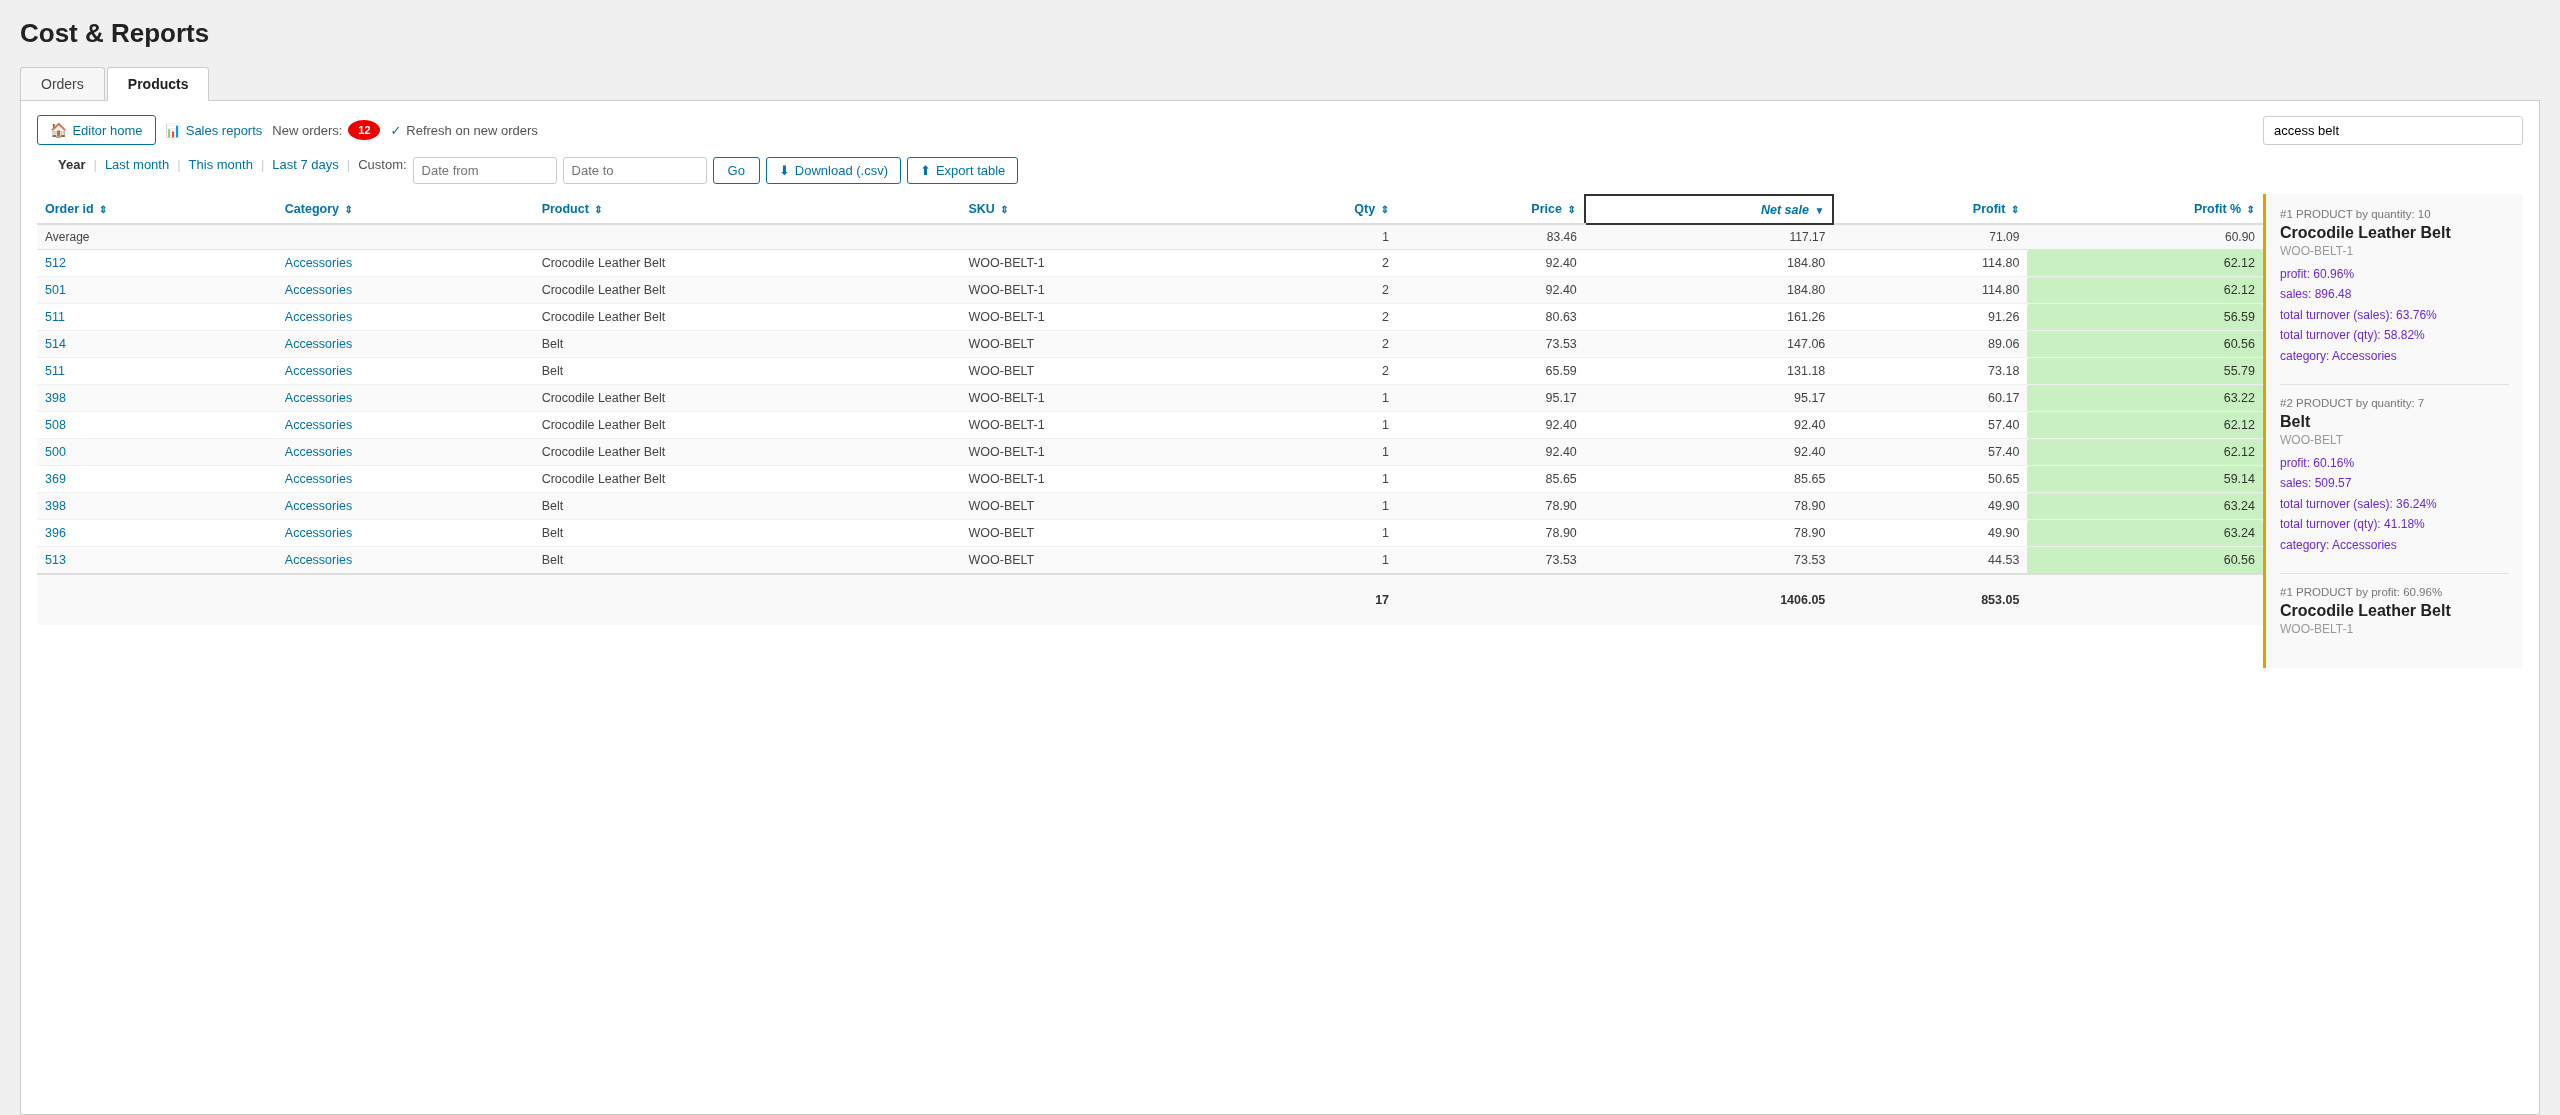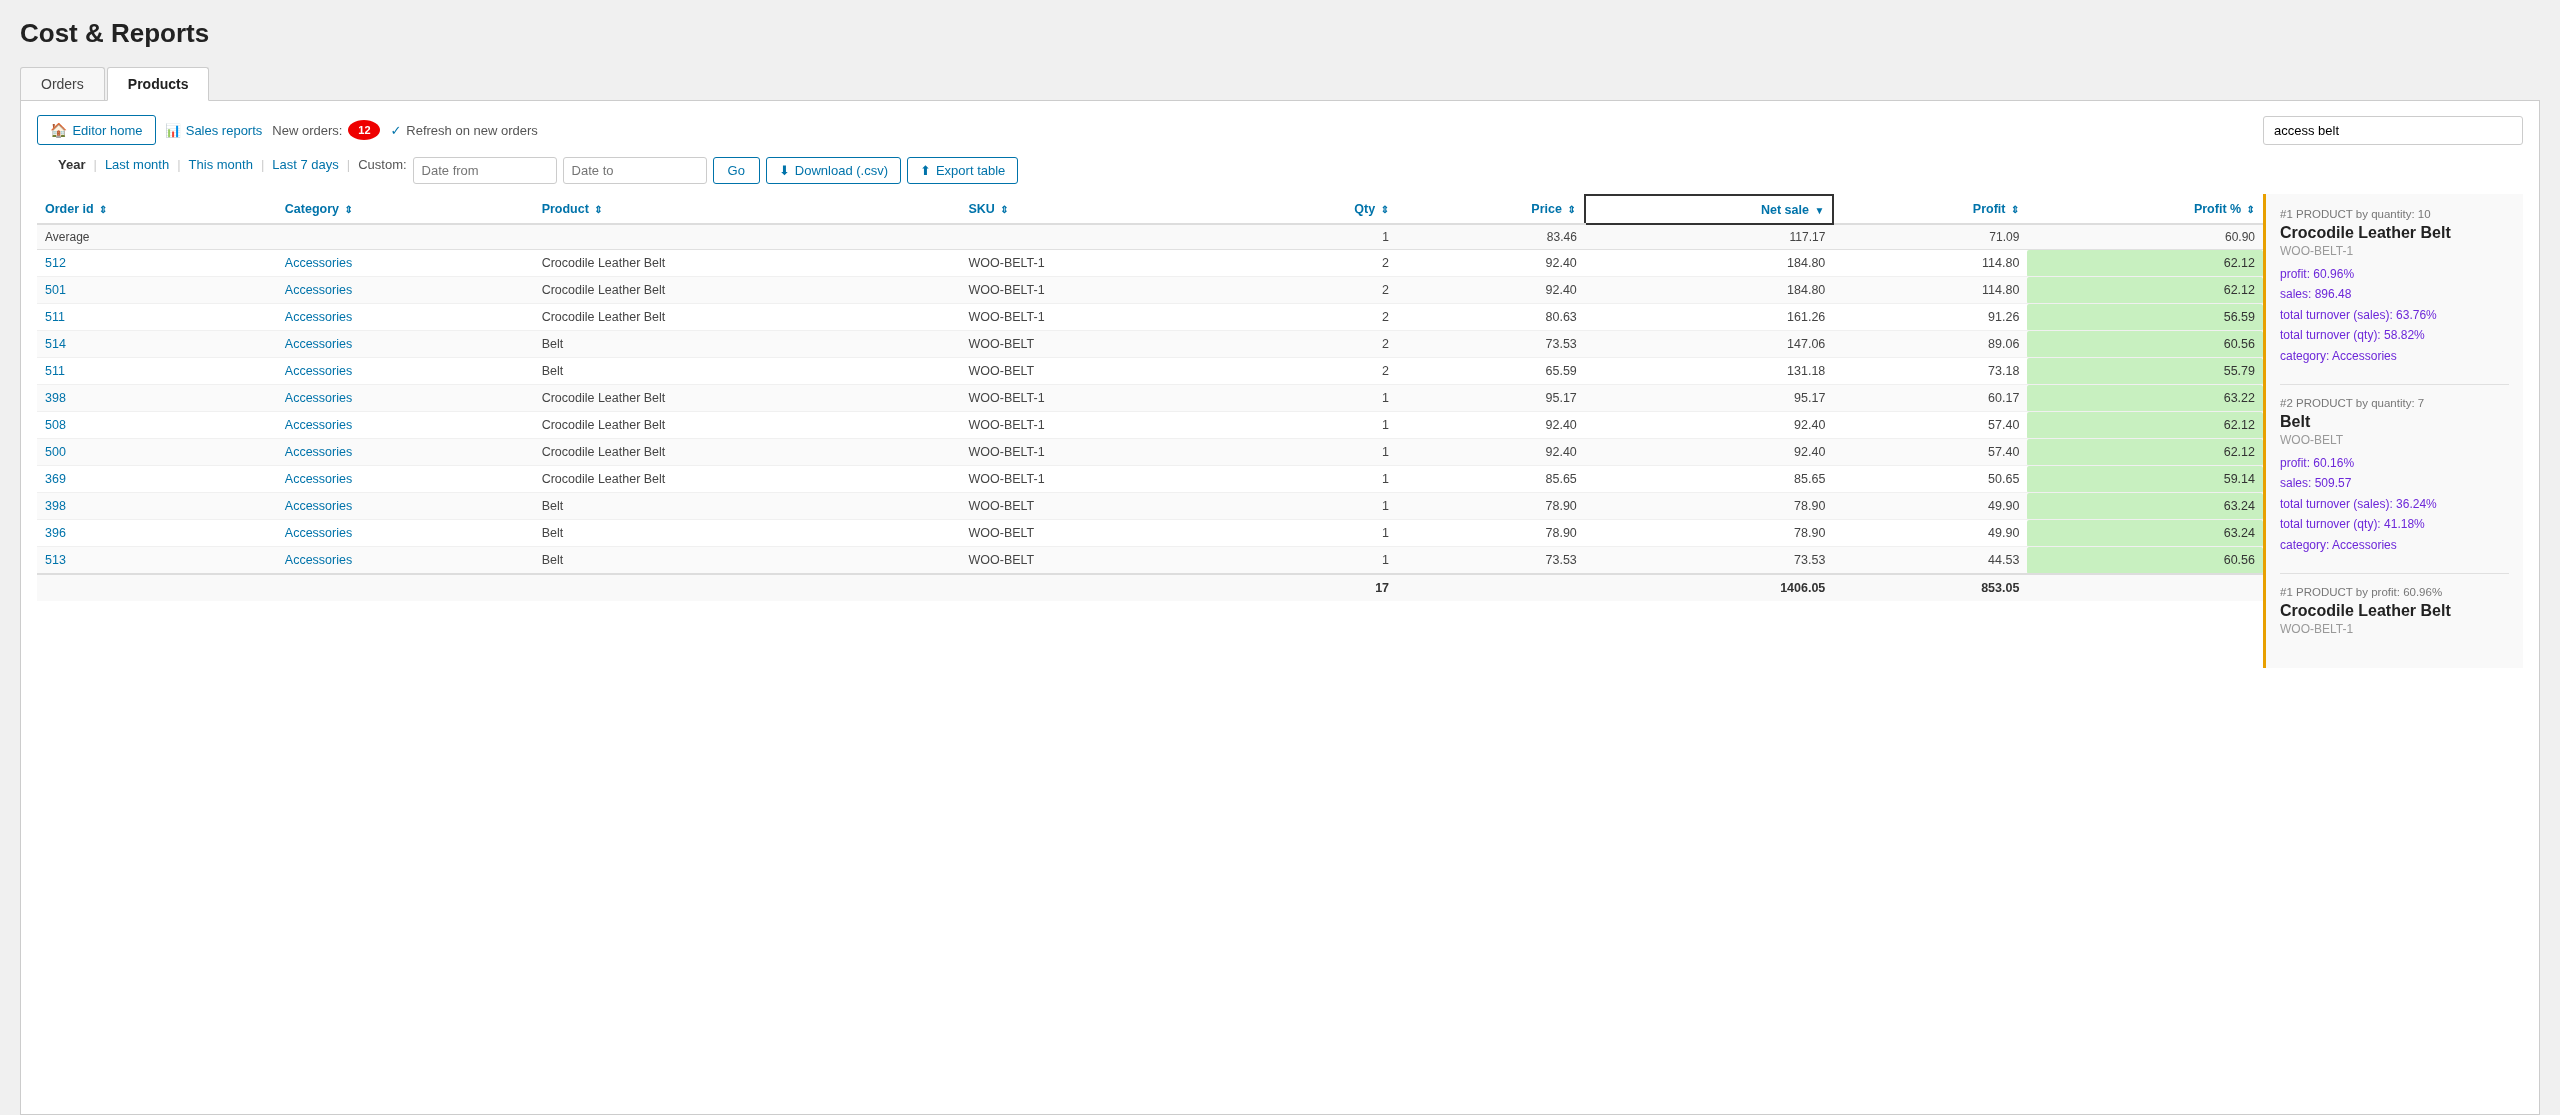--- a/index.html
+++ b/index.html
@@ -34,22 +34,22 @@
     .avg-row td { padding: 5px 8px; background: #f9f9f9; color: #444; font-size: 12px; border-bottom: 1px solid #e0e0e0; }
     thead tr th { padding: 7px 8px; color: #0073aa; font-weight: 600; border-bottom: 2px solid #ddd; text-align: left; cursor: pointer; white-space: nowrap; }
     thead tr th.right { text-align: right; }
     tbody tr td { padding: 6px 8px; border-bottom: 1px solid #f0f0f0; color: #444; vertical-align: middle; }
     tbody tr:nth-child(even) { background: #fafafa; }
     .link-blue { color: #0073aa; cursor: pointer; text-decoration: none; }
     .profit-cell { color: #444; }
     .profit-pct-cell { text-align: right; border-radius: 2px; padding: 5px 8px; }
     .profit-pct-green { background: #c8f0c0; color: #333; }
     td.right { text-align: right; }
-    .footer-row td { padding: 6px 8px; font-weight: 600; background: #f9f9f9; border-top: 2px solid #ddd; }
-    .netsale-header { border: 2px solid #333; padding: 5px 8px; }
+    .footer-row td { padding: 18px 8px; font-weight: 600; background: #f9f9f9; border-top: 2px solid #ddd; }
+    .netsale-header { border: 2px solid #333; padding: 5px 8px; font-style: italic; }
     .sort-arrow { font-size: 10px; margin-left: 2px; }
     .right-panel { width: 260px; min-width: 220px; background: #f9f9f9; border-left: 3px solid #e8a000; padding: 14px 14px; font-size: 12px; color: #444; }
     .panel-section { margin-bottom: 18px; }
     .panel-section-label { color: #777; font-size: 11.5px; margin-bottom: 4px; }
     .panel-product-name { font-size: 16px; font-weight: 700; color: #222; margin-bottom: 2px; }
     .panel-sku { color: #999; font-size: 12px; margin-bottom: 6px; }
     .panel-stat { color: #6d28d9; font-size: 12px; line-height: 1.7; }
     .divider { border: none; border-top: 1px solid #e0e0e0; margin: 12px 0; }
     .custom-label { font-size: 13px; color: #555; }
   </style>

